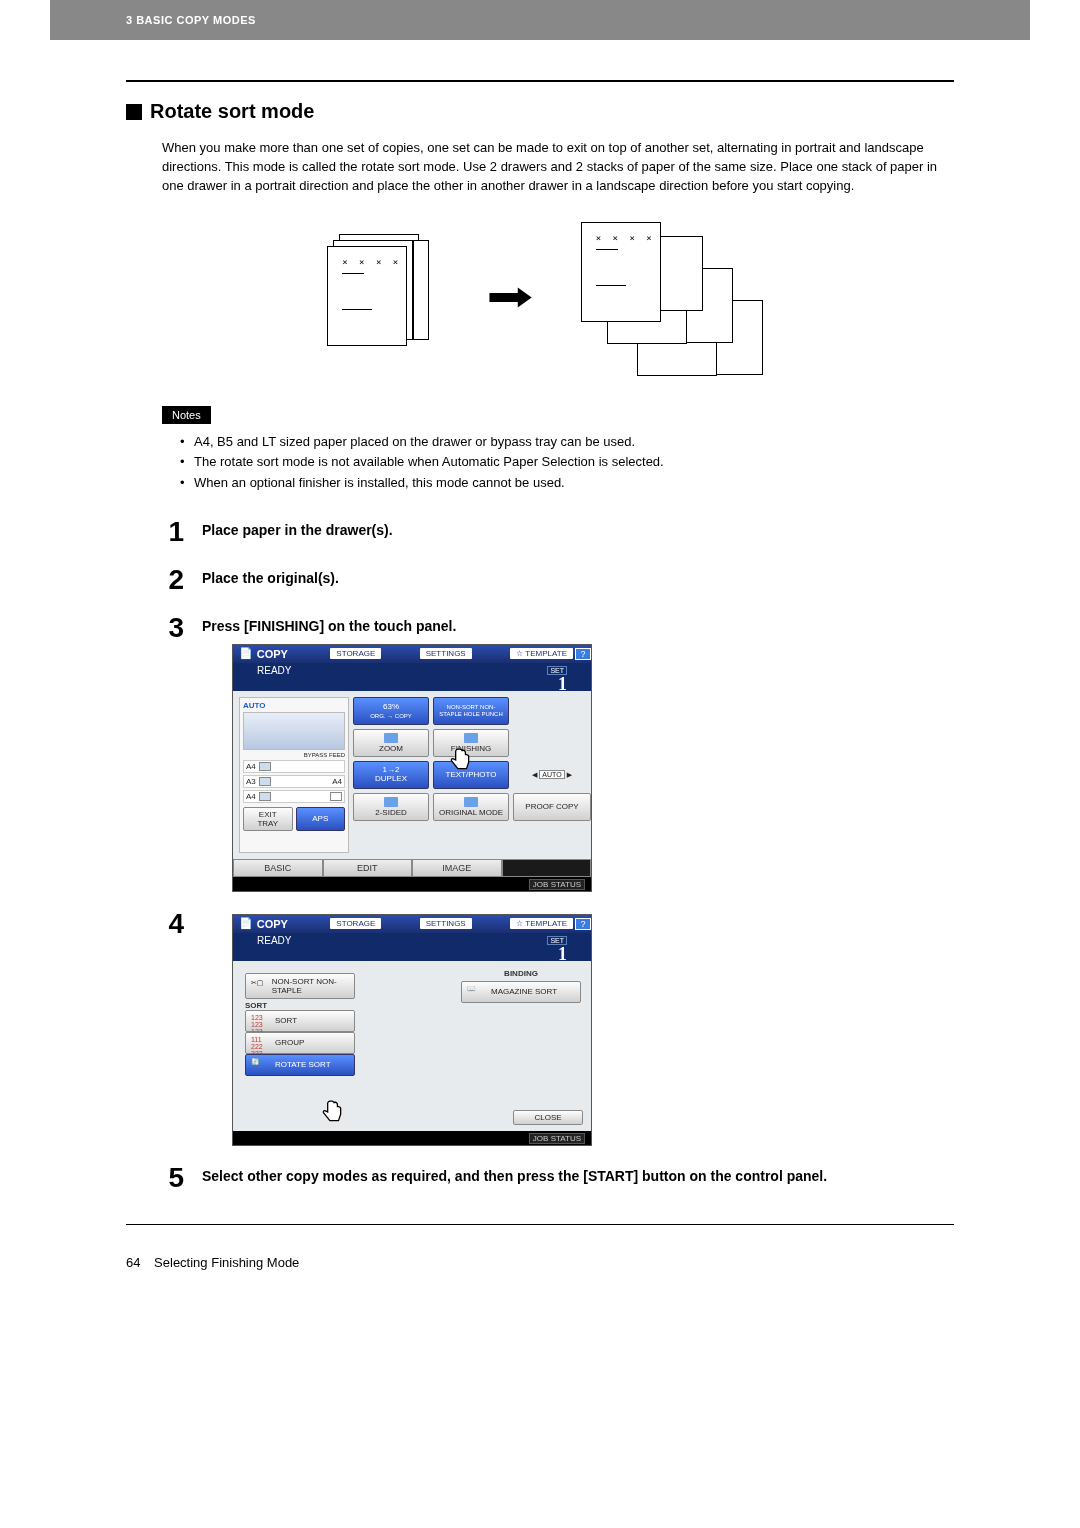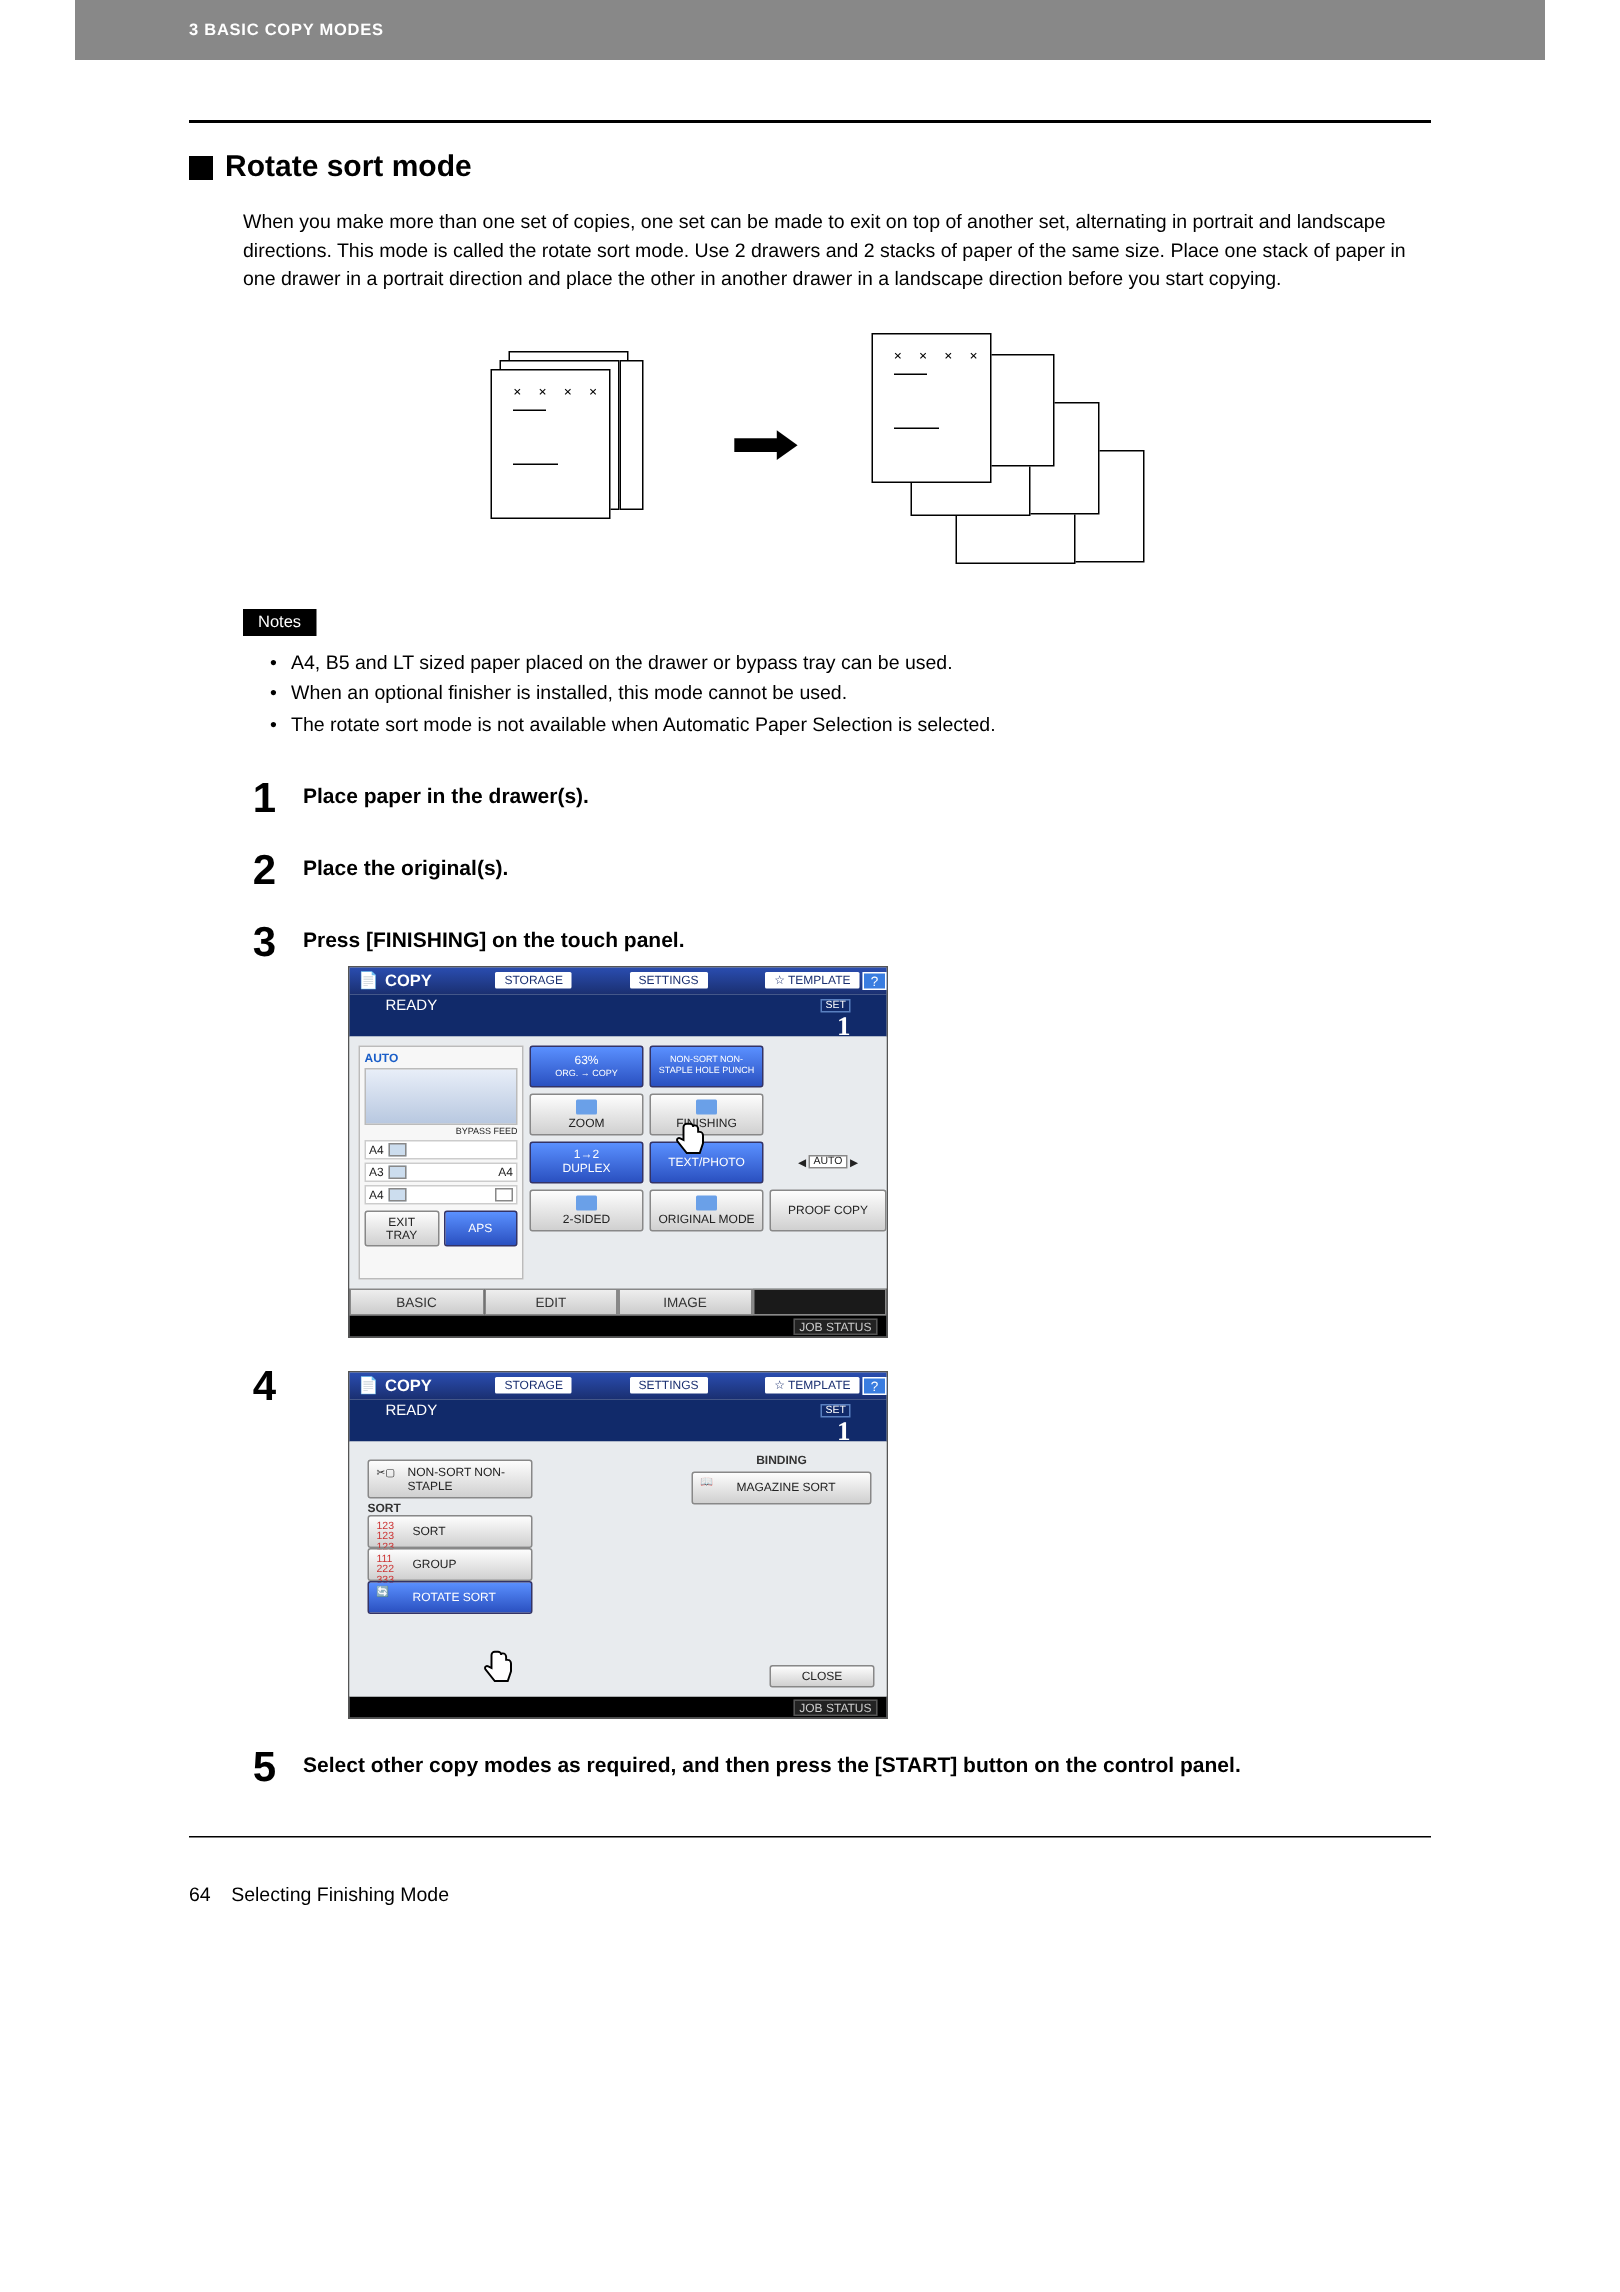--- a/index.html
+++ b/index.html
@@ -117,22 +117,22 @@
           <div class="linerow" style="left:14px; top:26px; width:22px;"></div>
           <div class="linerow" style="left:14px; top:62px; width:30px;"></div>
         </div>
       </div>
     </div>
 
     
     <div class="notes-badge">Notes</div>
     <ul class="notes-list">
       <li>A4, B5 and LT sized paper placed on the drawer or bypass tray can be used.</li>
+      <li>The rotate sort mode is not available when Automatic Paper Selection is selected.</li>
       <li>When an optional finisher is installed, this mode cannot be used.</li>
-      <li>The rotate sort mode is not available when Automatic Paper Selection is selected.</li>
     </ul>
 
     
     <div class="steps">
 
       <div class="step">
         <div class="step-num">1</div>
         <div class="step-body">
             <div class="step-title">Place paper in the drawer(s).</div>
           </div>

